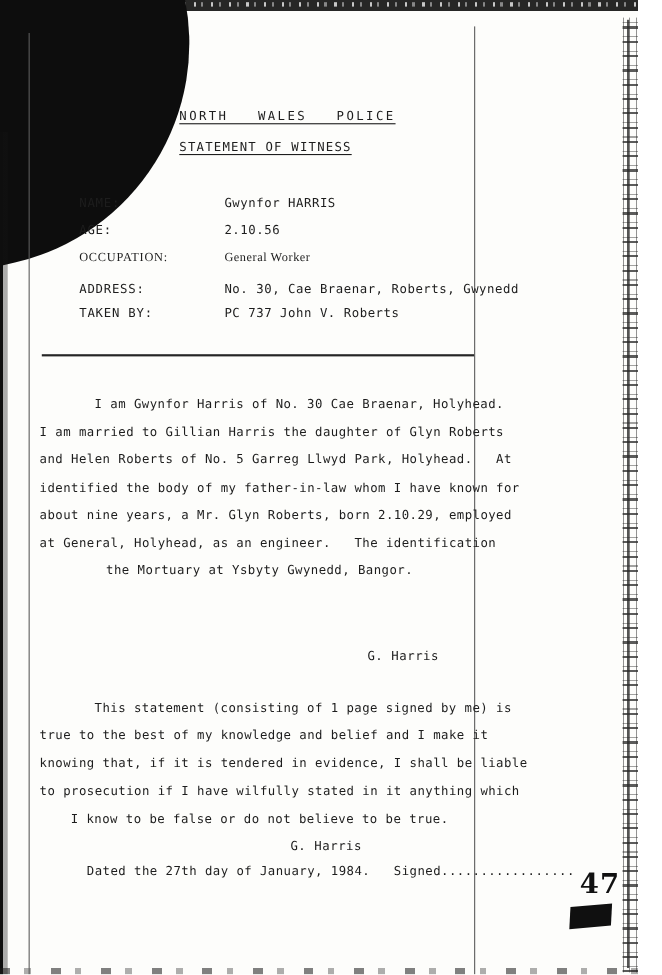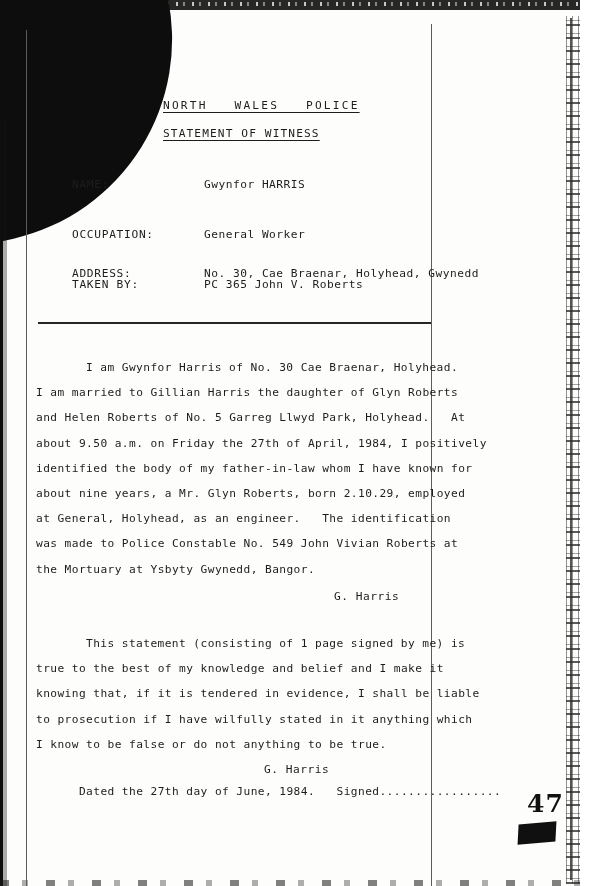--- a/index.html
+++ b/index.html
@@ -153,20 +153,21 @@
   .body-block {
     position: absolute;
     left: 36px;
     width: 400px;
   }
   .body-line {
     height: 25.2px;
     line-height: 25.2px;
     white-space: pre;
     letter-spacing: .42px;
+    text-align: center;
   }
   .indent { padding-left: 50px; }
 
   .signature {
     position: absolute;
     white-space: pre;
     letter-spacing: .5px;
   }
   .sig-mid { left: 334px; top: 590px; }
 
@@ -214,56 +215,58 @@
 
   <div class="sheet">
 
     <div class="title title-main">NORTH   WALES   POLICE</div>
     <div class="title title-sub">STATEMENT OF WITNESS</div>
 
     <div class="field-row" style="top:178px;">
       <span class="field-label">NAME:</span>
       <span class="field-value">Gwynfor HARRIS</span>
     </div>
-    <div class="field-row" style="top:228px;">
+    <div class="field-row" style="top:203px;">
+      <span class="field-label">AGE:</span>
+      <span class="field-value">2.10.56</span>
+    </div>
+    <div class="field-row" style="top:228px;font-family:Liberation Serif, serif;">
       <span class="field-label">OCCUPATION:</span>
       <span class="field-value">General Worker</span>
     </div>
-    <div class="field-row" style="top:267px;">
+    <div class="field-row" style="top:256px;">
       <span class="field-label">ADDRESS:</span>
-      <span class="field-value">No. 30, Cae Braenar, Holyhead, Gwynedd</span>
+      <span class="field-value">No. 30, Cae Braenar, Roberts, Gwynedd</span>
     </div>
     <div class="field-row" style="top:278px;">
       <span class="field-label">TAKEN BY:</span>
-      <span class="field-value">PC 365 John V. Roberts</span>
+      <span class="field-value">PC 737 John V. Roberts</span>
     </div>
 
     <div class="body-block" style="top:355px;">
       <div class="body-line indent">I am Gwynfor Harris of No. 30 Cae Braenar, Holyhead.</div>
       <div class="body-line">I am married to Gillian Harris the daughter of Glyn Roberts</div>
       <div class="body-line">and Helen Roberts of No. 5 Garreg Llwyd Park, Holyhead.   At</div>
-      <div class="body-line">about 9.50 a.m. on Friday the 27th of April, 1984, I positively</div>
       <div class="body-line">identified the body of my father-in-law whom I have known for</div>
       <div class="body-line">about nine years, a Mr. Glyn Roberts, born 2.10.29, employed</div>
       <div class="body-line">at General, Holyhead, as an engineer.   The identification</div>
-      <div class="body-line">was made to Police Constable No. 549 John Vivian Roberts at</div>
       <div class="body-line">the Mortuary at Ysbyty Gwynedd, Bangor.</div>
     </div>
 
     <div class="signature sig-mid">G. Harris</div>
 
     <div class="body-block" style="top:631px;">
       <div class="body-line indent">This statement (consisting of 1 page signed by me) is</div>
       <div class="body-line">true to the best of my knowledge and belief and I make it</div>
       <div class="body-line">knowing that, if it is tendered in evidence, I shall be liable</div>
       <div class="body-line">to prosecution if I have wilfully stated in it anything which</div>
-      <div class="body-line">I know to be false or do not anything to be true.</div>
+      <div class="body-line">I know to be false or do not believe to be true.</div>
     </div>
 
     <div class="dated-row">
-      <span>Dated the 27th day of June, 1984.   Signed.................</span>
+      <span>Dated the 27th day of January, 1984.   Signed.................</span>
       <span class="sig-inline">G. Harris</span>
     </div>
 
     <div class="page-number">47</div>
 
   </div>
 </div>
 
 </body></html>

